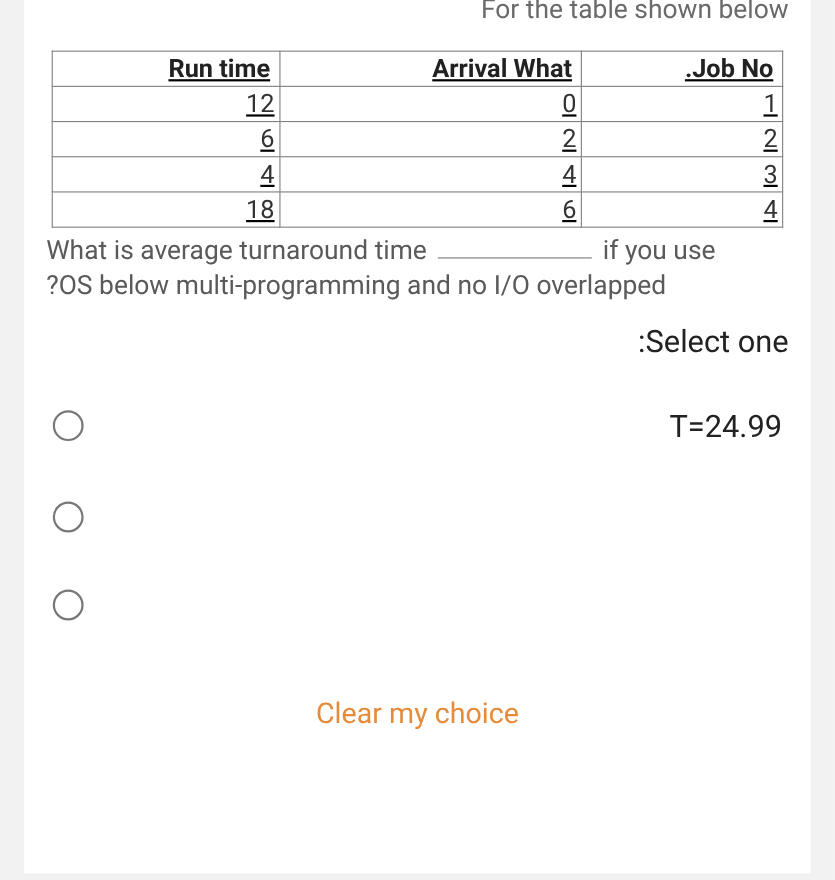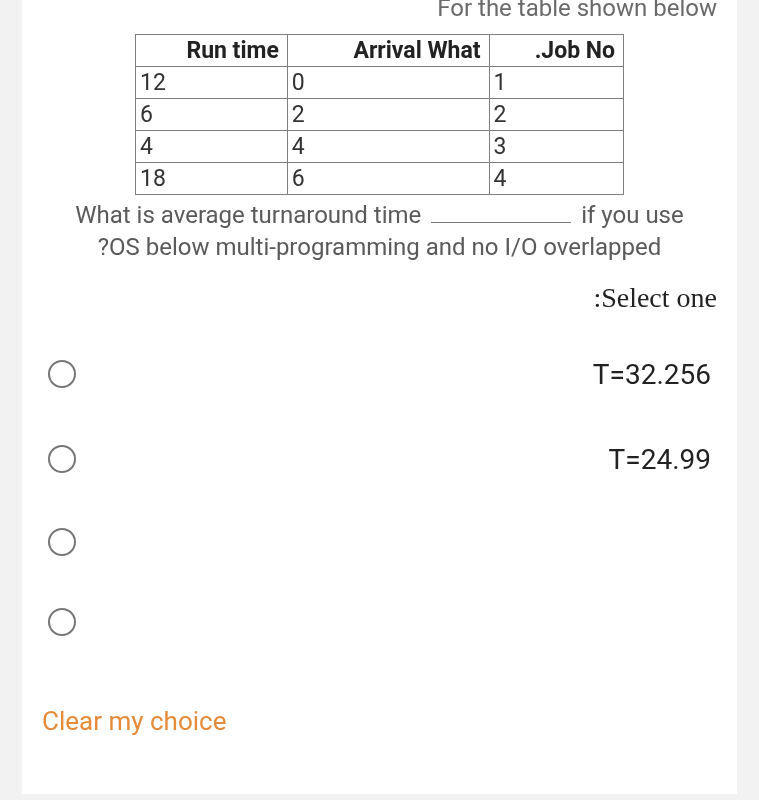--- a/index.html
+++ b/index.html
@@ -22,60 +22,60 @@
     text-align: right;
     color: #6a6a6a;
     font-size: 24px;
     padding-top: 0;
     margin-top: -6px;
     white-space: nowrap;
     overflow: hidden;
   }
   table.data {
     border-collapse: collapse;
-    margin: 12px auto 4px auto;
-    width: 489px;
+    margin: 24px auto 4px auto;
+    width: 665px;
+    text-decoration: underline;
   }
   table.data th, table.data td {
     border: 1px solid #7f7f7f;
     text-align: center;
     font-size: 23px;
     color: #333;
     padding: 2px 4px;
     font-weight: normal;
   }
   table.data th {
     font-weight: bold;
     text-align: right;
     padding-right: 8px;
     color: #222;
   }
   table.data td.cell {
-    text-align: left;
+    text-align: right;
   }
   .question {
     color: #5a5a5a;
     font-size: 24px;
-    text-align: center;
+    text-align: left;
     line-height: 1.35;
     margin: 2px 0 18px 0;
   }
   .question .blank {
     display: inline-block;
     border-bottom: 1px solid #777;
     width: 140px;
     vertical-align: baseline;
     margin: 0 4px;
   }
   .select-one {
     text-align: right;
     font-size: 28px;
     color: #222;
     margin-bottom: 44px;
-    font-family: Liberation Serif, serif;
   }
   .option-row {
     display: flex;
     align-items: center;
     justify-content: space-between;
     padding: 0 6px;
     margin-bottom: 52px;
   }
   .radio {
     width: 28px;
@@ -84,21 +84,21 @@
     border-radius: 50%;
     flex: 0 0 28px;
     cursor: pointer;
   }
   .option-label {
     font-size: 28px;
     color: #222;
     text-align: right;
   }
   .clear {
-    text-align: left;
+    text-align: center;
     font-size: 26px;
     color: #e58b3a;
     padding: 18px 0;
     cursor: pointer;
   }
 </style>
 </head>
 <body>
 
 <div class="card">
@@ -139,24 +139,20 @@
     <span>What is average turnaround time</span>
     <span class="blank"></span>
     <span>if you use</span><br>
     <span>?OS below multi-programming and no I/O overlapped</span>
   </div>
 
   <div class="select-one">:Select one</div>
 
   <div class="option-row">
     <div class="radio"></div>
-    <div class="option-label">T=32.256</div>
-  </div>
-  <div class="option-row">
-    <div class="radio"></div>
     <div class="option-label">T=24.99</div>
   </div>
   <div class="option-row">
     <div class="radio"></div>
   </div>
   <div class="option-row">
     <div class="radio"></div>
   </div>
 
   <div class="clear">Clear my choice</div>

